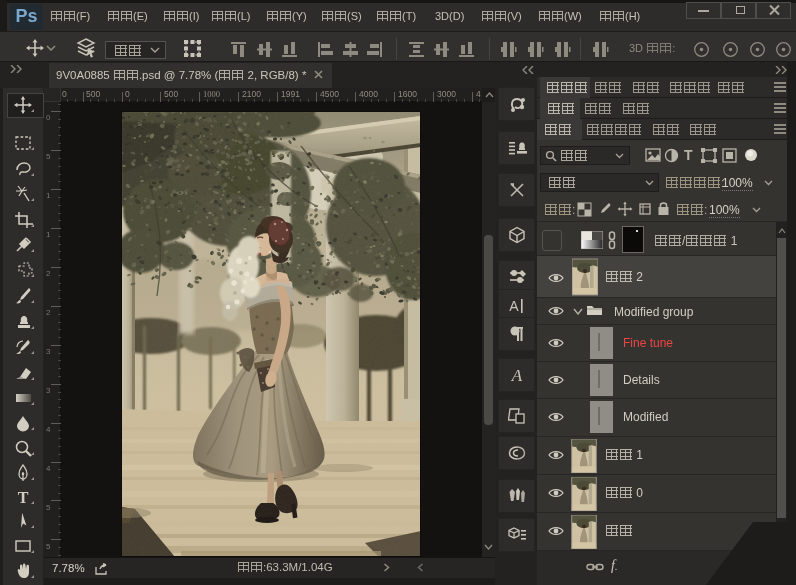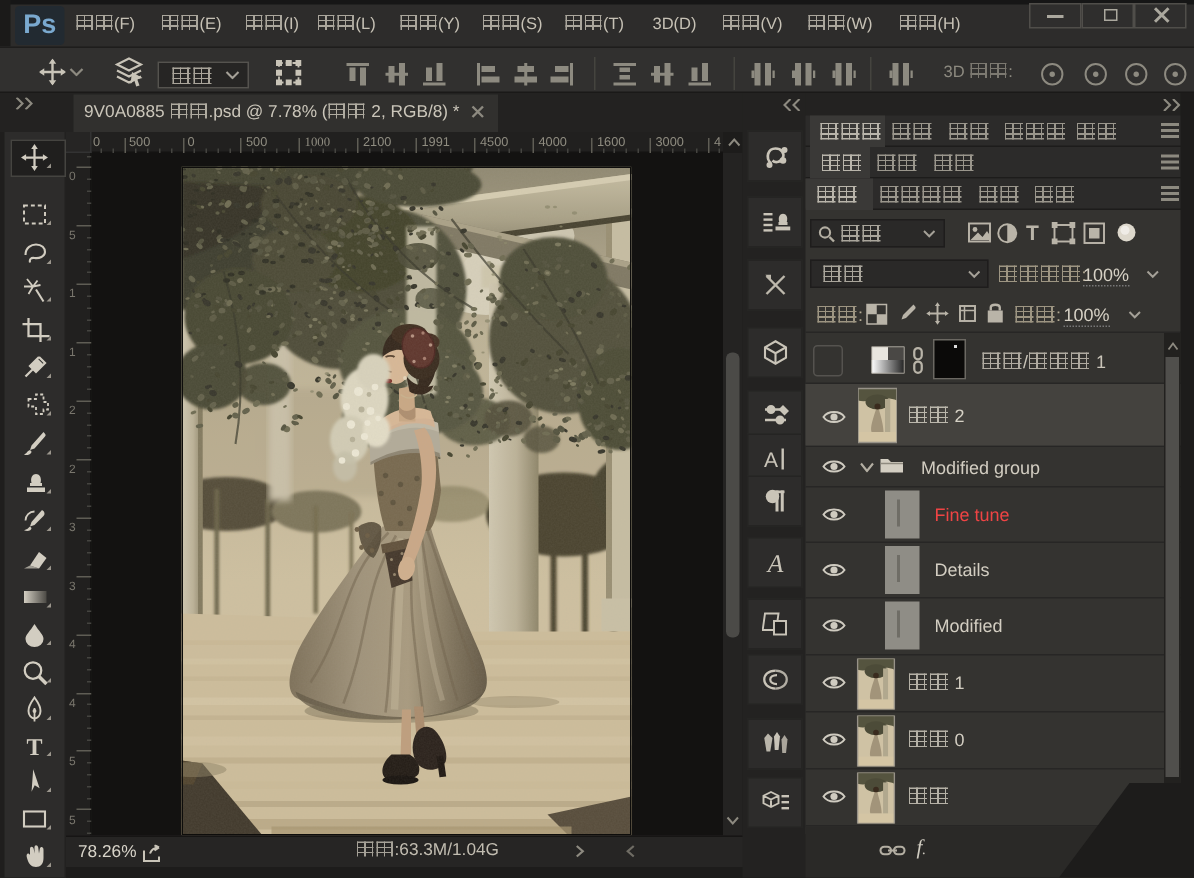--- a/index.html
+++ b/index.html
@@ -1626,21 +1626,21 @@
     <rect width="300" height="446" filter="url(#gr)"></rect>
     <rect x="0.5" y="0.5" width="299" height="445" fill="none" stroke="#0e0d0b"></rect>
   </svg>
 <div class="a" style="left:482px;top:102px;width:13px;height:455px;background:#242322"></div>
 <div class="a" style="left:484px;top:235px;width:9px;height:190px;background:#4b4a47;border-radius:4px"></div>
 <svg class="a" style="left:484px;top:544px" width="9" height="6" viewBox="0 0 9 6">
 <path d="M1,1 L4.5,5 L8,1" stroke="#8d8a80" stroke-width="1.3" fill="none"></path>
   </svg>
 <div class="a" style="left:44px;top:557px;width:452px;height:21px;background:#262524;border-top:1px solid #161514"></div>
 <div class="a" style="left:44px;top:578px;width:452px;height:7px;background:#1d1c1b"></div>
-<div class="a txt" style="left:52px;top:562px;font-size:11.5px;color:#d8d4c9">78.26%</div>
+<div class="a txt" style="left:52px;top:562px;font-size:11.5px;color:#d8d4c9">7.78%</div>
 <svg class="a" style="left:95px;top:563px" width="14" height="12" viewBox="0 0 14 12">
 <g stroke="#c9c4b8" stroke-width="1.3" fill="none">
       <path d="M1,4 L1,11 L11,11 L11,8"></path>
 <path d="M5,6 C6,3 8,2 11,2 M11,2 L8,0.5 M11,2 L8,4" stroke-width="1.4"></path>
     </g>
   </svg>
 <div class="a txt" style="left:237px;top:561px;font-size:11.5px;color:#c2bdb1"><i class="cj s11"></i><i class="cj s11"></i>:63.3M/1.04G</div>
 <svg class="a" style="left:383px;top:563px" width="7" height="9" viewBox="0 0 7 9">
 <path d="M1.5,1 L5.5,4.5 L1.5,8" stroke="#8d8a80" stroke-width="1.5" fill="none"></path>
   </svg>

